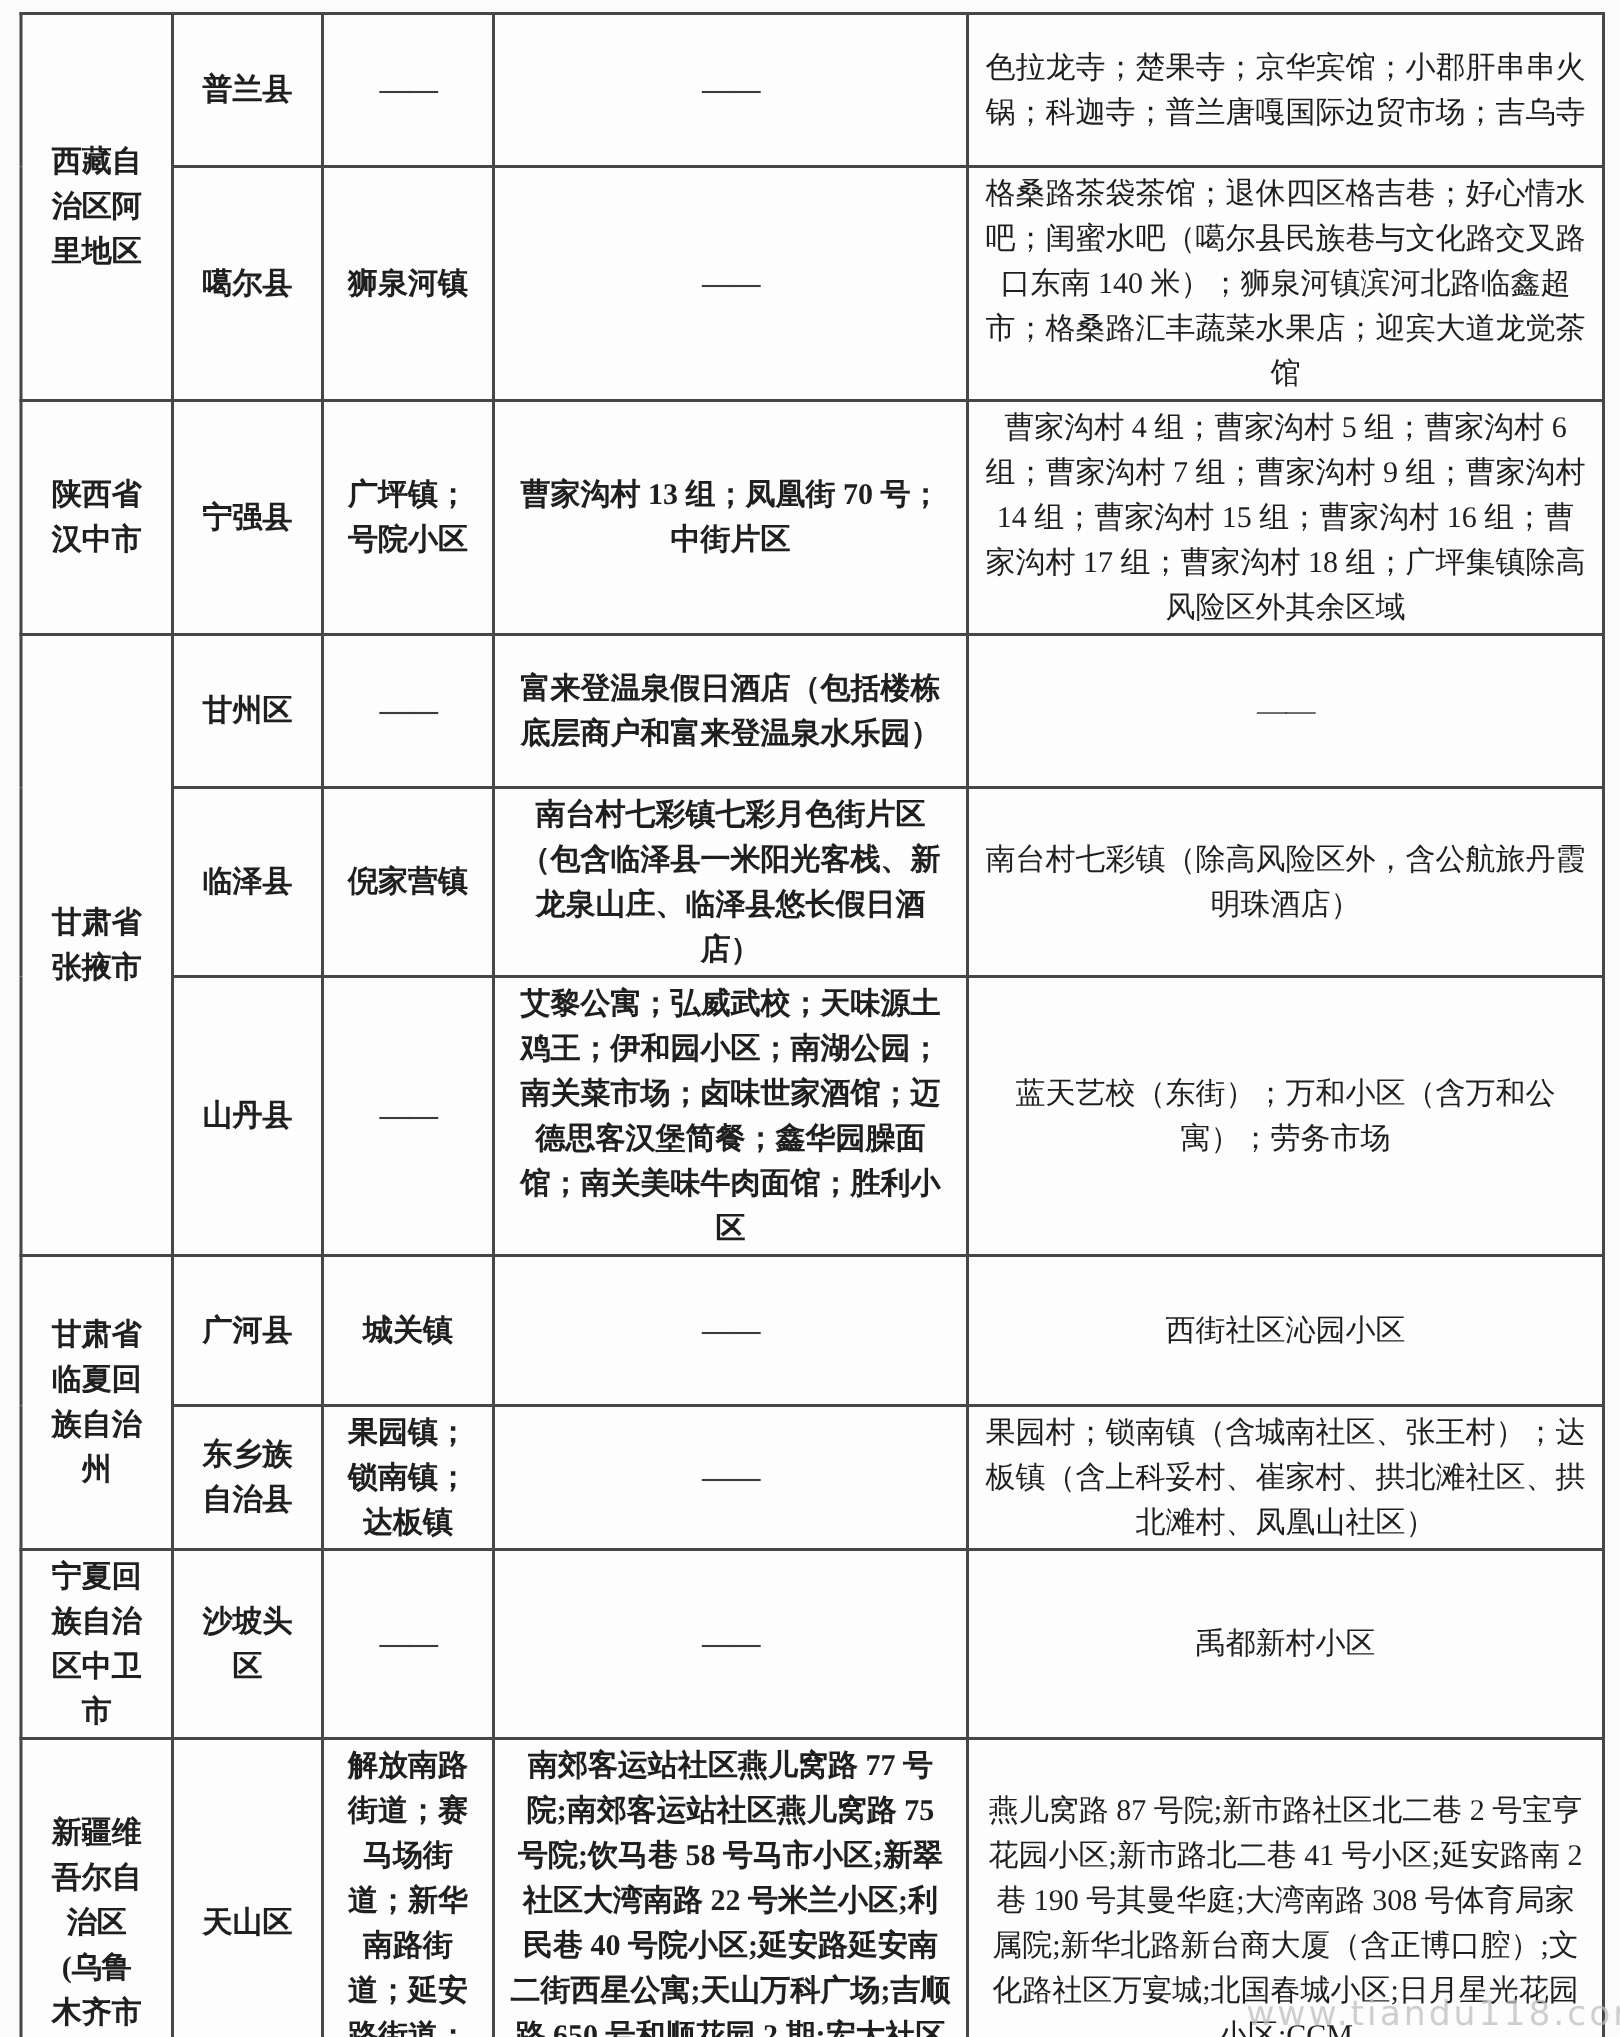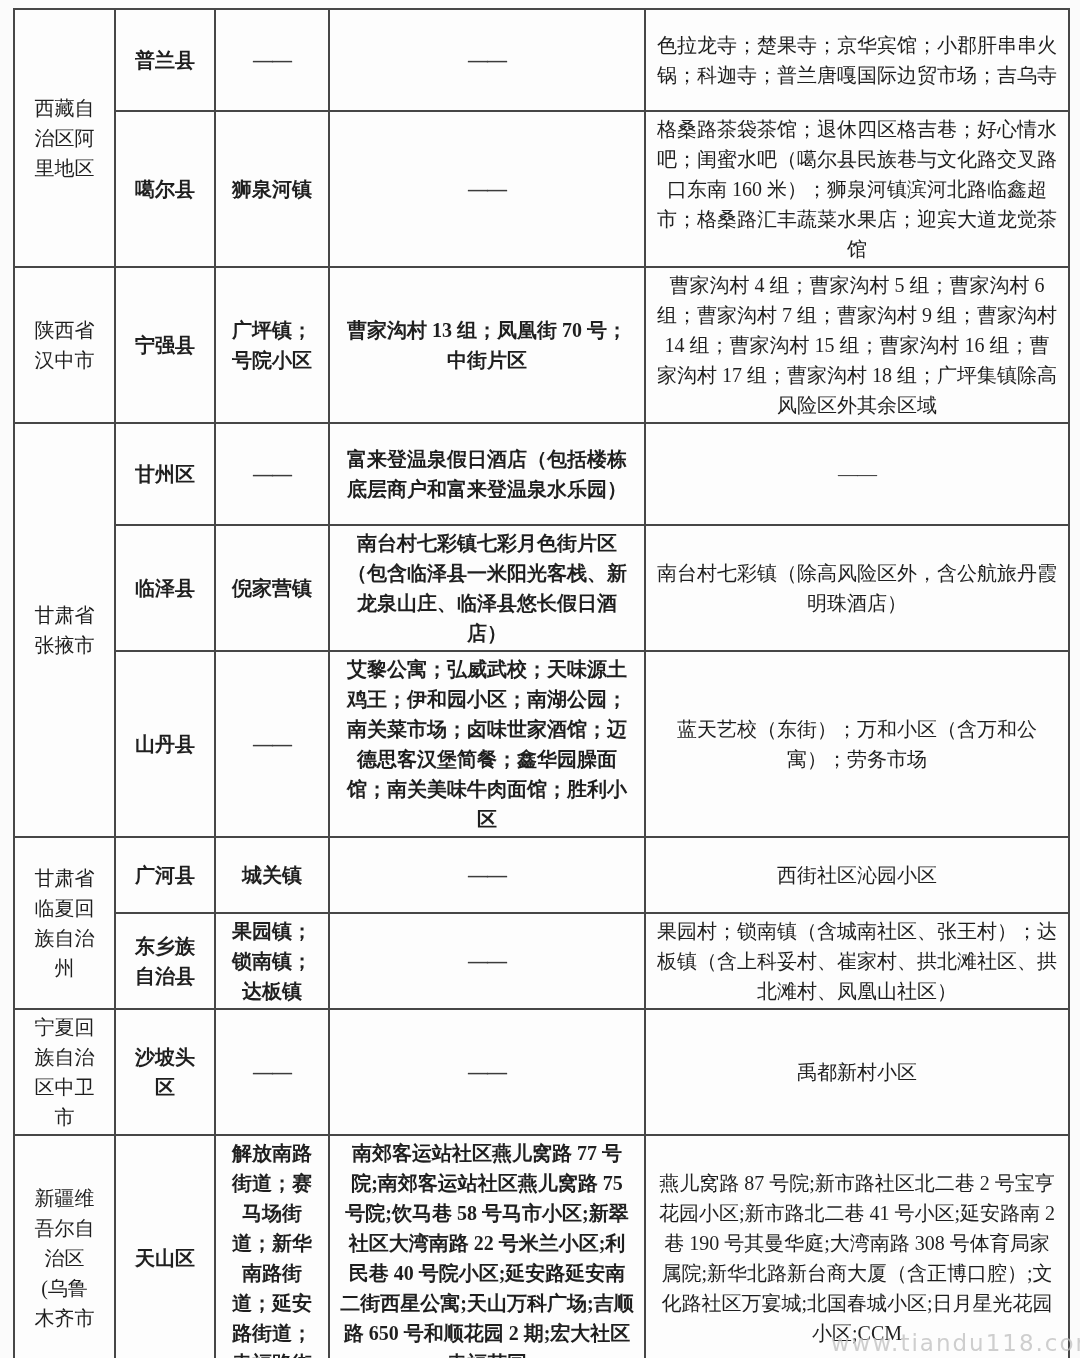--- a/index.html
+++ b/index.html
@@ -21,31 +21,31 @@
   .risk-table td{
     border:2px solid #474747;
     background:#fdfdfd;
     text-align:center;
     vertical-align:middle;
     font-size:20px;
     line-height:30px;
     padding:2px 6px;
     word-break:break-all;
   }
-  td.c1{padding:2px 17px;font-weight:normal}
+  td.c1{padding:2px 17px;font-weight:bold}
   td.c2{padding:14px 11px;font-weight:bold}
   td.c3{padding:2px 9px;font-weight:bold}
   td.c4{padding:2px 9px;font-weight:bold}
   td.c5{padding:2px 9px;font-weight:normal}
   tr.h102{height:102px}
   tr.h146{height:146px}
   tr.h144{height:144px}
   tr.h121{height:121px}
   tr.h172{height:172px}
-  tr.h100{height:76px}
+  tr.h100{height:100px}
   tr.h107{height:79px}
   tr.h110{height:110px}
   tr.h240{height:240px}
   .dash{letter-spacing:-1px;color:#3c3c3c}
   .watermark{
     position:absolute;
     left:760px;top:1330px;
     width:340px;
     text-align:right;
     font-family:"DejaVu Sans","Liberation Sans",sans-serif;
@@ -72,21 +72,21 @@
       <td class="c1" rowspan="2">西藏自治区阿里地区</td>
       <td class="c2">普兰县</td>
       <td class="c3 dash">——</td>
       <td class="c4 dash">——</td>
       <td class="c5">色拉龙寺；楚果寺；京华宾馆；小郡肝串串火锅；科迦寺；普兰唐嘎国际边贸市场；吉乌寺</td>
     </tr>
     <tr class="h146">
       <td class="c2">噶尔县</td>
       <td class="c3">狮泉河镇</td>
       <td class="c4 dash">——</td>
-      <td class="c5">格桑路茶袋茶馆；退休四区格吉巷；好心情水吧；闺蜜水吧（噶尔县民族巷与文化路交叉路口东南 160 米）；狮泉河镇滨河北路临鑫超市；格桑路汇丰蔬菜水果店；迎宾大道龙觉茶馆</td>
+      <td class="c5">格桑路茶袋茶馆；退休四区格吉巷；好心情水吧；闺蜜水吧（噶尔县民族巷与文化路交叉路口东南 140 米）；狮泉河镇滨河北路临鑫超市；格桑路汇丰蔬菜水果店；迎宾大道龙觉茶馆</td>
     </tr>
     <tr class="h144">
       <td class="c1">陕西省汉中市</td>
       <td class="c2">宁强县</td>
       <td class="c3">广坪镇；号院小区</td>
       <td class="c4">曹家沟村 13 组；凤凰街 70 号；中街片区</td>
       <td class="c5">曹家沟村 4 组；曹家沟村 5 组；曹家沟村 6 组；曹家沟村 7 组；曹家沟村 9 组；曹家沟村 14 组；曹家沟村 15 组；曹家沟村 16 组；曹家沟村 17 组；曹家沟村 18 组；广坪集镇除高风险区外其余区域</td>
     </tr>
     <tr class="h102">
       <td class="c1" rowspan="3">甘肃省张掖市</td>

